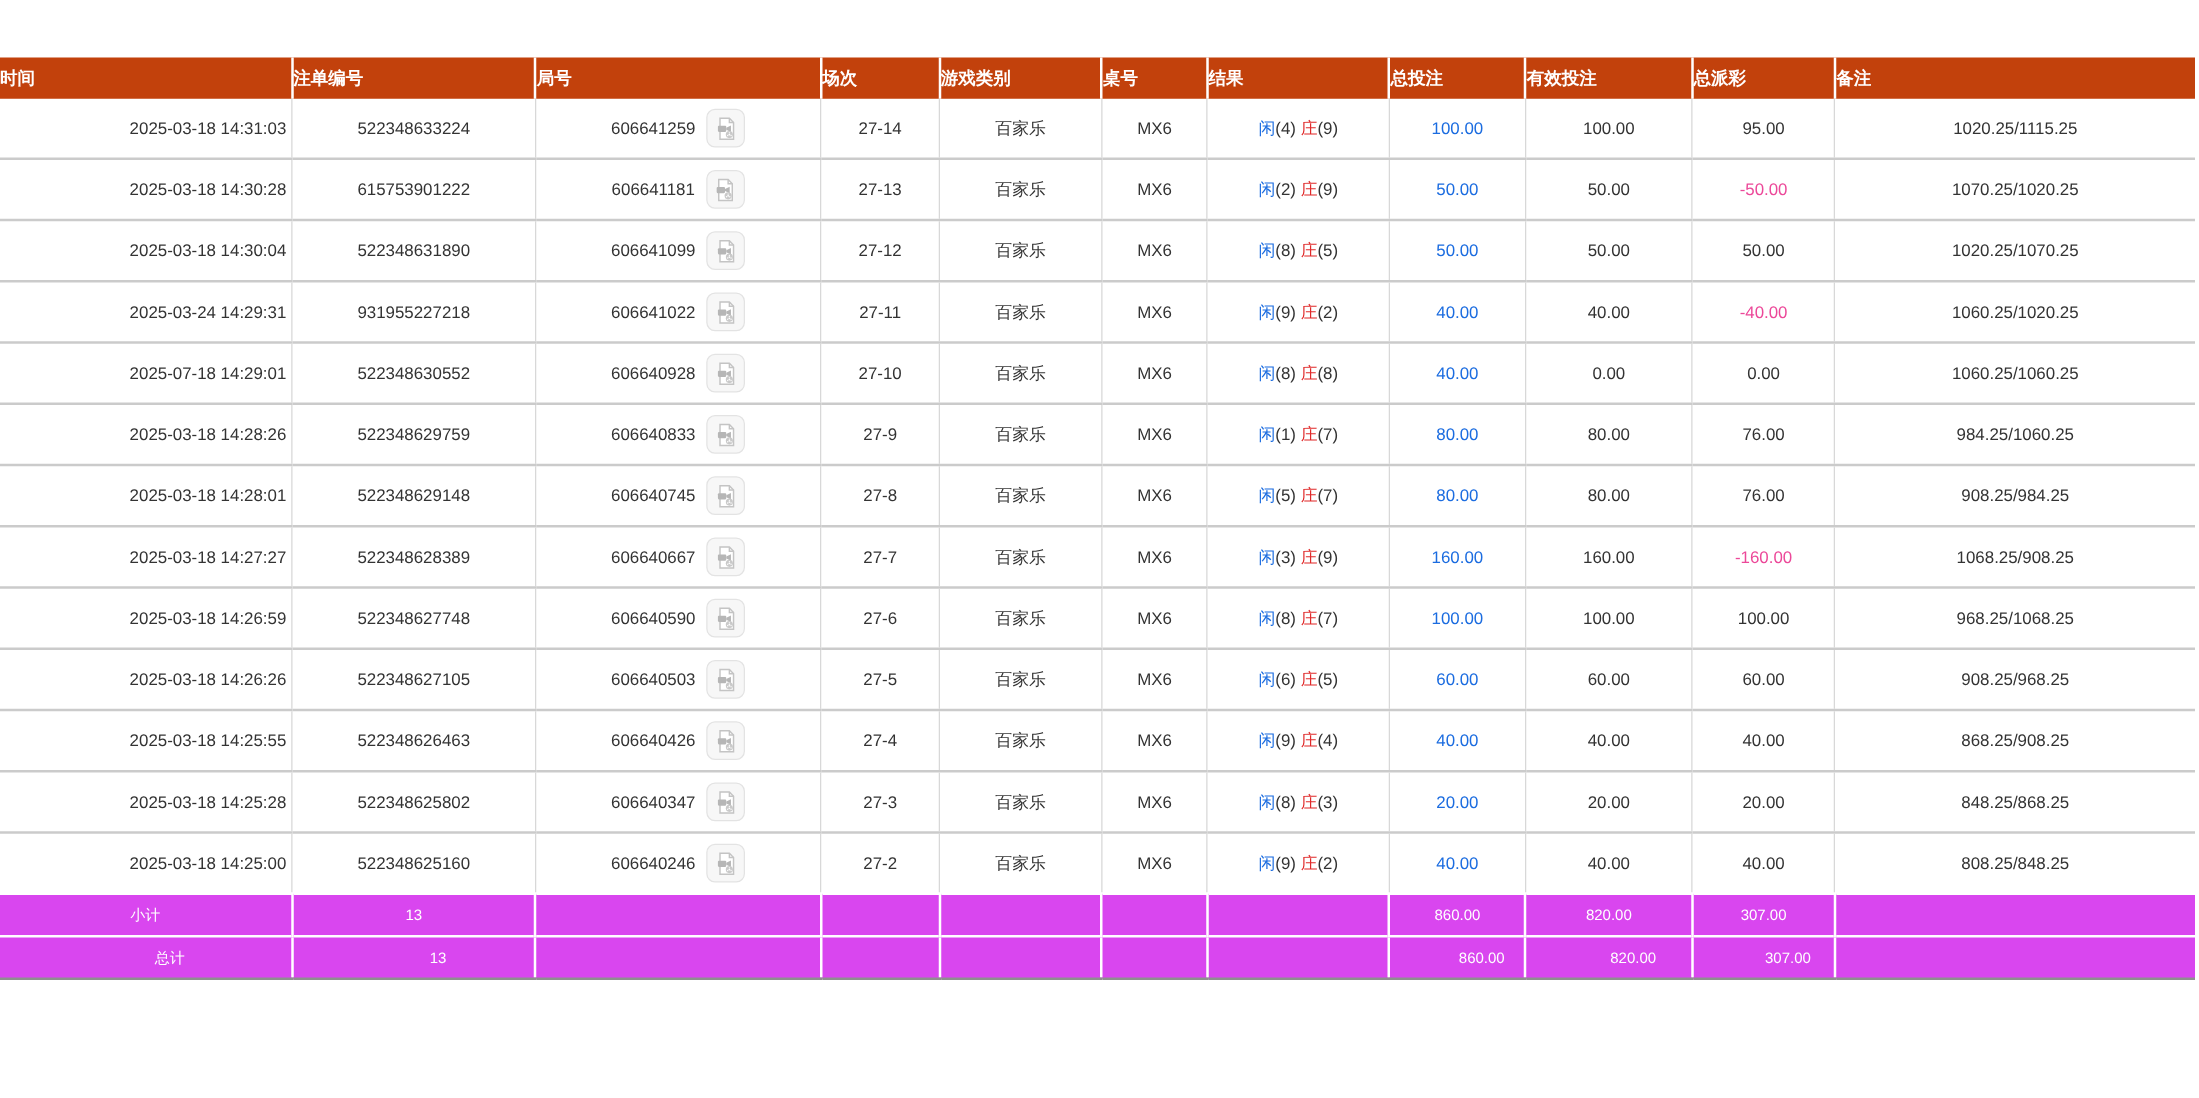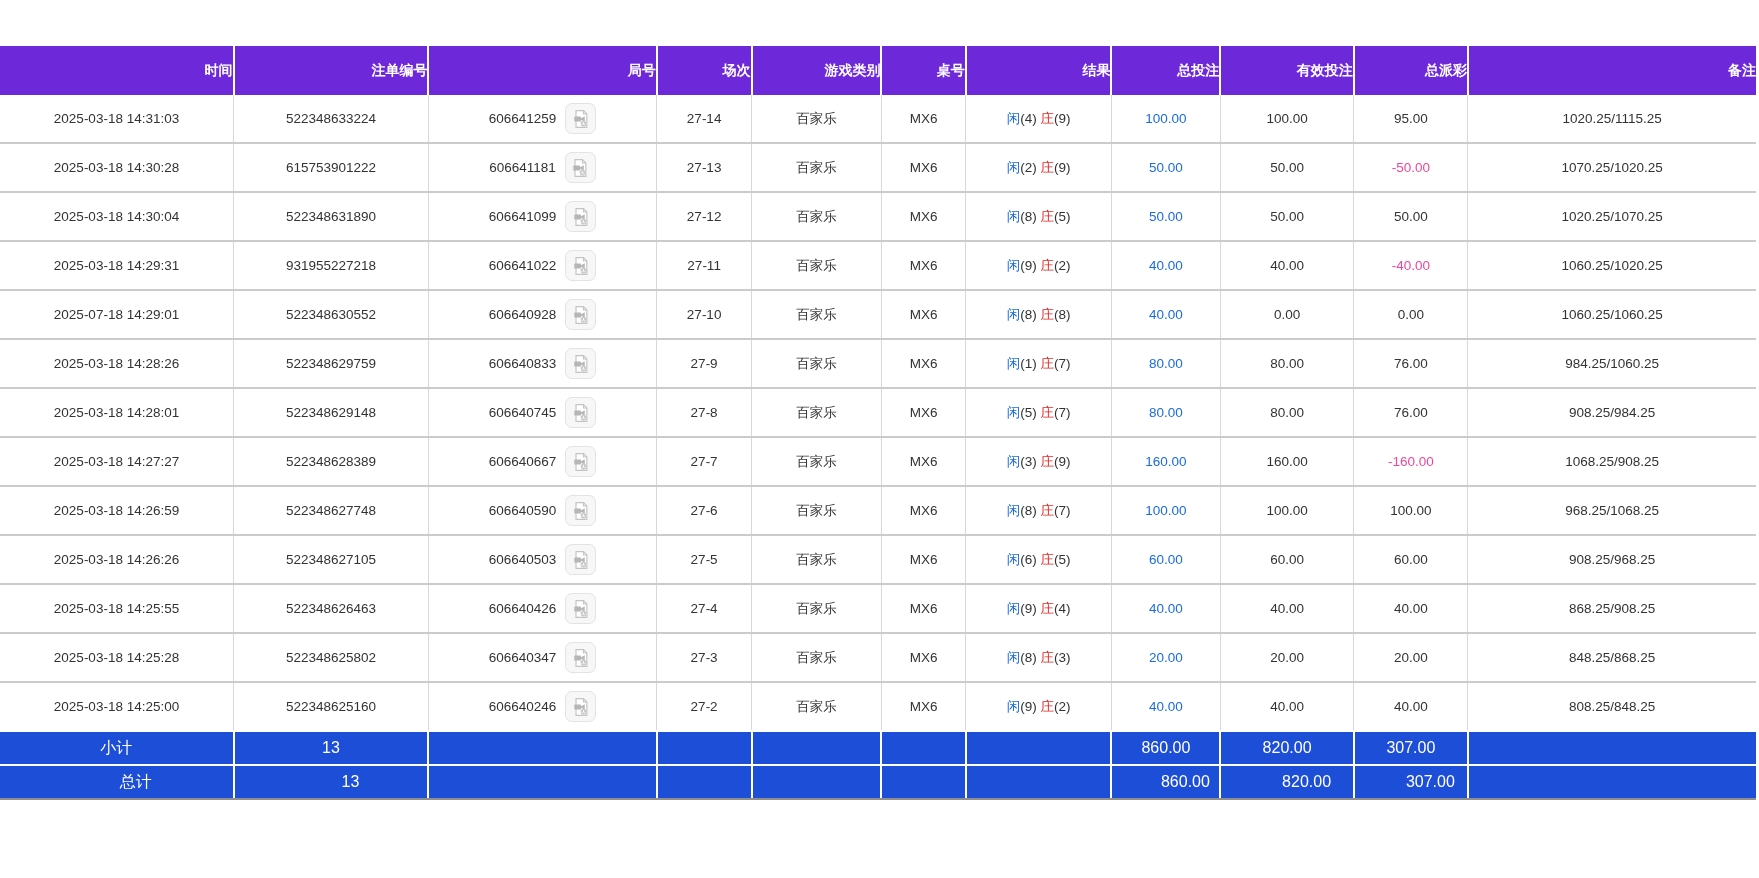--- a/index.html
+++ b/index.html
@@ -9,43 +9,43 @@
     font-family:"Liberation Sans","DejaVu Sans",sans-serif;
     overflow:hidden;
   }
   .records-table{
     border-collapse:collapse;
     table-layout:fixed;
     width:1756px;
     margin-top:46px;
   }
   thead th{
-    background:#6d28d9;
+    background:#c2410c;
     color:#ffffff;
     font-size:14px;
     font-weight:bold;
-    height:49px;
-    text-align:right;
+    height:33px;
+    text-align:left;
     border-left:2px solid #ffffff;
     padding:0;
   }
   thead th:first-child{border-left:none;}
   tbody td{
     height:47px;
     text-align:center;
     vertical-align:middle;
     font-size:13.5px;
     color:#333333;
     border-top:2px solid #cbcbcb;
     border-left:1px solid #d8d8d8;
     padding:0 4px;
     white-space:nowrap;
   }
   tbody tr:first-child td{border-top:none;}
-  tbody td:first-child{border-left:none;}
+  tbody td:first-child{border-left:none;text-align:right;}
   .result-player{color:#1b6ce0;}
   .result-banker{color:#e02a2a;}
   .result-score{color:#333333;}
   .bet-link{color:#1b6ce0;cursor:pointer;}
   .neg{color:#ec4899;}
   .round-cell-inner{
     display:inline-flex;
     align-items:center;
     justify-content:space-between;
     gap:9px;
@@ -56,23 +56,23 @@
     justify-content:center;
     width:31px;height:31px;
     background:#f7f7f7;
     border:1px solid #e3e3e3;
     border-radius:7px;
     cursor:pointer;
     padding:0;
   }
   tfoot td{
     height:32px;
-    background:#1d4ed8;
+    background:#d946ef;
     color:#ffffff;
-    font-size:16px;
+    font-size:12px;
     text-align:center;
     vertical-align:middle;
     border-left:2px solid #ffffff;
     border-top:2px solid #ffffff;
     padding:0 4px;
   }
   tfoot td:first-child{border-left:none;}
   tfoot tr:last-child td{border-bottom:2px solid #8f8f8f;padding-left:43px;}
 </style>
 </head>
@@ -192,21 +192,21 @@
         <td>27-12</td>
         <td>百家乐</td>
         <td>MX6</td>
         <td><span class="result-player">闲</span><span class="result-score">(8)</span> <span class="result-banker">庄</span><span class="result-score">(5)</span></td>
         <td><span class="bet-link">50.00</span></td>
         <td>50.00</td>
         <td>50.00</td>
         <td>1020.25/1070.25</td>
       </tr>
       <tr>
-        <td>2025-03-18 14:29:31</td>
+        <td>2025-03-24 14:29:31</td>
         <td>931955227218</td>
         <td><span class="round-cell-inner">
             <span>606641022</span>
             <button class="video-btn">
               <span style="display:inline-flex;">
                 <svg width="20" height="20" viewBox="0 0 24 24" xmlns="http://www.w3.org/2000/svg">
                   <path d="M6 2h9l4 4v16H6z" fill="#ffffff" stroke="#c4c4c4" stroke-width="1.4"></path>
                   <path d="M15 2v4h4" fill="none" stroke="#c4c4c4" stroke-width="1.4"></path>
                   <rect x="4" y="9" width="8" height="6" rx="1" fill="#b6b6b6"></rect>
                   <path d="M12 11l4.5-2.2v6.4L12 13z" fill="#b6b6b6"></path>

